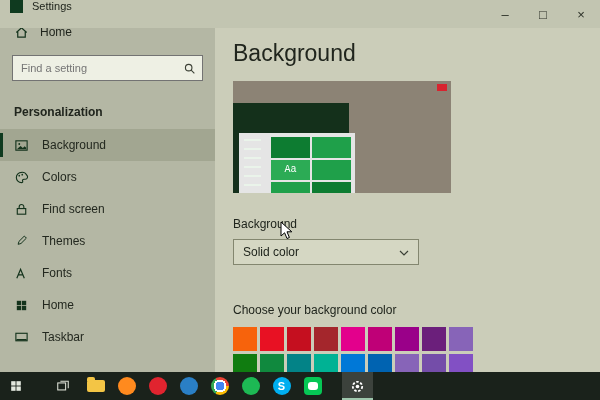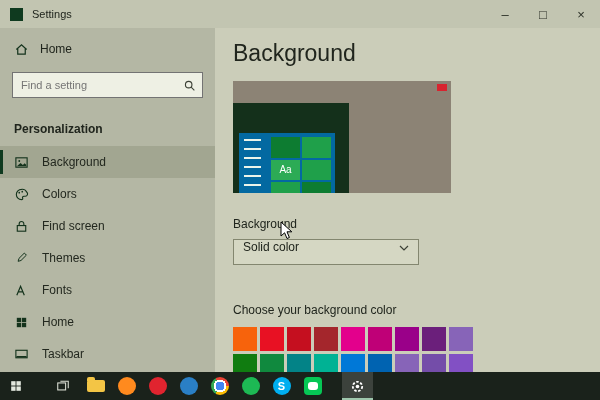--- a/index.html
+++ b/index.html
@@ -1,54 +1,54 @@
 <!DOCTYPE html>
 <html><head>
 <meta charset="utf-8">
 <style>
   * { box-sizing: border-box; }
   body { margin: 0; font-family: "Liberation Sans", sans-serif; }
   .screen { position: relative; width: 600px; height: 400px; background: #cbcdb9; overflow: hidden; color: #20251d; font-family: "Liberation Sans", sans-serif; }
 
   
-  .titlebar { position: absolute; top: 0; left: 0; right: 0; height: 28px; background: #c2c5b1; display: flex; align-items: center; z-index: 5; }
+  .titlebar { position: absolute; top: 0; left: 0; right: 0; height: 28px; background: #c2c5b1; display: flex; z-index: 5; }
   .win-icon { width: 13px; height: 13px; background: #0f3a1f; margin-left: 10px; }
   .win-title { font-size: 11px; margin-left: 9px; }
   .win-controls { margin-left: auto; display: flex; height: 100%; }
   .win-btn { width: 38px; height: 28px; display: flex; align-items: center; justify-content: center; font-size: 13px; color: #2a2f26; }
 
   
-  .sidebar { position: absolute; top: 28px; left: 0; width: 215px; bottom: 28px; background: #b4b7a4; }
+  .sidebar { position: absolute; top: 11px; left: 0; width: 215px; bottom: 28px; background: #b4b7a4; }
   .home-row { display: flex; align-items: center; gap: 11px; height: 30px; padding-left: 14px; margin-top: 6px; font-size: 12px; }
   .svg14 svg { width: 15px; height: 15px; display: block; }
   .search-wrap { margin: 8px 12px 0 12px; position: relative; }
   .search-input { width: 100%; height: 26px; border: 1px solid #737373; background: #eef0e4; font-size: 11px; padding: 0 26px 0 8px; color: #33382f; outline: none; font-family: inherit; }
   .search-mag { position: absolute; right: 7px; top: 6px; color: #3c4136; }
   .section-header { font-size: 12px; font-weight: bold; margin: 24px 0 10px 14px; }
   .nav-item { display: flex; align-items: center; gap: 12px; height: 32px; padding-left: 14px; font-size: 12px; position: relative; color: #23281f; cursor: default; }
   .nav-item.active { background: #a2a691; }
   .nav-item.active::before { content: ""; position: absolute; left: 0; top: 4px; bottom: 4px; width: 3px; background: #0f3a1f; }
   .nav-icon { width: 16px; color: #14331c; display: flex; }
   .nav-icon svg { width: 15px; height: 15px; }
 
   
   .main { position: absolute; top: 28px; left: 215px; right: 0; bottom: 28px; background: #cbcdb9; padding: 12px 0 0 18px; }
   .main-title { font-size: 23px; font-weight: 400; margin: 0; }
   .preview { position: relative; width: 218px; height: 112px; margin-top: 14px; background: #8c8375; overflow: hidden; }
   .pv-close { position: absolute; top: 3px; right: 4px; width: 10px; height: 7px; background: #d8242f; }
   .pv-desktop { position: absolute; left: 0; top: 22px; width: 116px; height: 90px; background: #14301b; }
-  .pv-menu { position: absolute; left: 6px; top: 30px; width: 96px; height: 74px; background: #0369a1; display: flex; }
+  .pv-menu { position: absolute; left: 6px; top: 30px; width: 116px; height: 74px; background: #e5e5e5; display: flex; font-family: Liberation Mono, monospace; }
   .pv-menu-left { width: 28px; padding: 6px 0 0 5px; }
   .pv-line { width: 17px; height: 2px; background: #eaf4ea; margin-bottom: 7px; }
   .pv-tiles { flex: 1; display: grid; grid-template-columns: 1fr 1fr; grid-auto-rows: 1fr; gap: 2px; padding: 4px; }
   .pv-tile { background: #1fa04a; }
   .pv-tile.alt { background: #0d7c31; }
   .pv-tile.aa { display: flex; align-items: center; justify-content: center; color: #fff; font-size: 10px; background: #2cab55; }
   .field-label { font-size: 12px; margin-top: 24px; }
-  .dropdown { width: 186px; height: 26px; border: 1px solid #83866f; background: #d5d7c3; margin-top: 8px; display: flex; align-items: flex-start; justify-content: space-between; padding: 0 9px; font-size: 12px; }
+  .dropdown { width: 186px; height: 26px; border: 1px solid #83866f; background: #d5d7c3; margin-top: 8px; display: flex; align-items: center; justify-content: space-between; padding: 0 9px; font-size: 12px; }
   .choose-label { font-size: 12px; margin-top: 38px; }
   .swatches { margin-top: 10px; display: grid; grid-template-columns: repeat(9, 24px); gap: 3px; width: max-content; }
   .swatch { width: 24px; height: 24px; }
 
   
   .taskbar { position: absolute; left: 0; right: 0; bottom: 0; height: 28px; background: #1a221b; display: flex; align-items: stretch; z-index: 6; }
   .tb-start { width: 32px; display: flex; align-items: center; justify-content: center; color: #e3e8de; }
   .tb-search { width: 200px; background: #e9ebdf; border: 1px solid #55604f; display: flex; align-items: center; gap: 8px; padding-left: 9px; font-size: 11px; color: #3a3e36; }
   .tb-taskview { width: 34px; margin-left: 14px; display: flex; align-items: center; justify-content: center; color: #dfe3d8; }
   .tb-apps { display: flex; align-items: stretch; }

